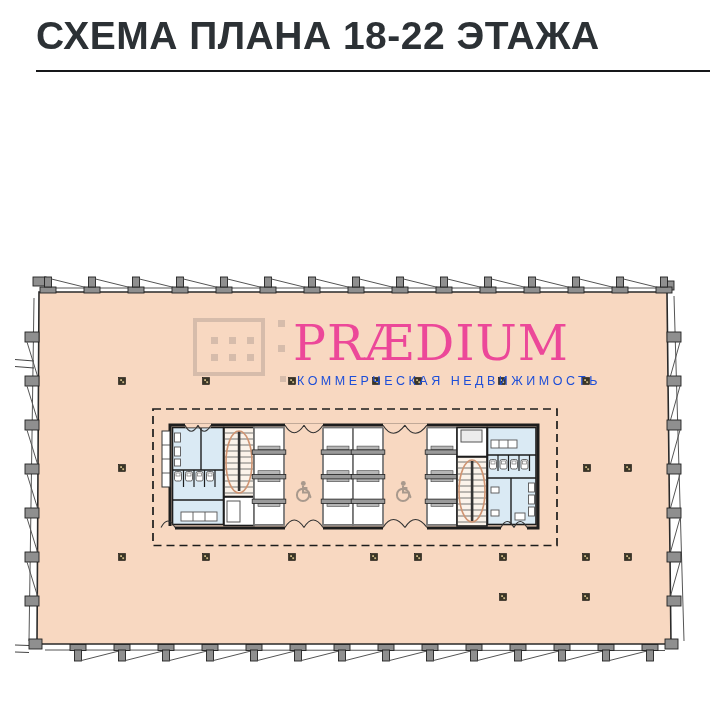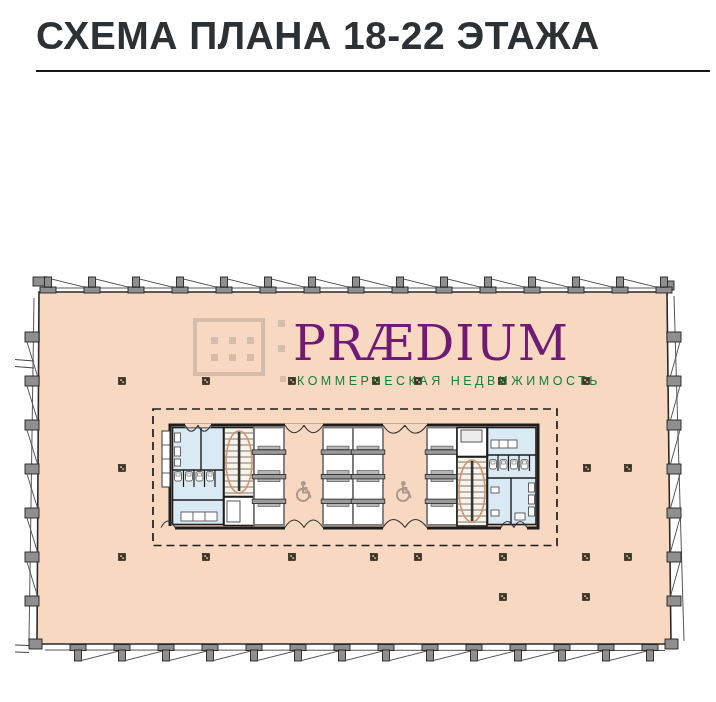--- a/index.html
+++ b/index.html
@@ -14,22 +14,22 @@
   .sub1{top:86px;} .sub2{top:116px;}
   
   #plan-svg{position:absolute;left:0;top:0;width:716px;height:702px;}
   
   .wm{position:absolute;left:0;top:0;width:716px;height:702px;pointer-events:none;}
   .wm *{position:absolute;}
   .wm-bracket{left:178px;top:318px;width:64px;height:50px;border:4px solid #d6bcab;}
   .wm-gap{left:250px;top:334px;width:6px;height:22px;background:#f8d8c1;}
   .wm-dot{width:7px;height:7px;background:#d6bcab;}
   .wm-brand{left:278px;top:316px;font-family:"DejaVu Serif",serif;font-size:49px;line-height:56px;
-            color:#701a75;letter-spacing:1px;white-space:nowrap;}
-  .wm-tagline{left:282px;top:374px;font-size:12.5px;letter-spacing:3.5px;color:#15803d;
+            color:#ec4899;letter-spacing:1px;white-space:nowrap;}
+  .wm-tagline{left:282px;top:374px;font-size:12.5px;letter-spacing:3.5px;color:#1d4ed8;
               font-weight:500;white-space:nowrap;}
 </style>
 </head>
 <body>
 
 <div class="page">
 
   <div class="title">СХЕМА ПЛАНА 18-22 ЭТАЖА</div>
   <div class="rule"></div>
 

